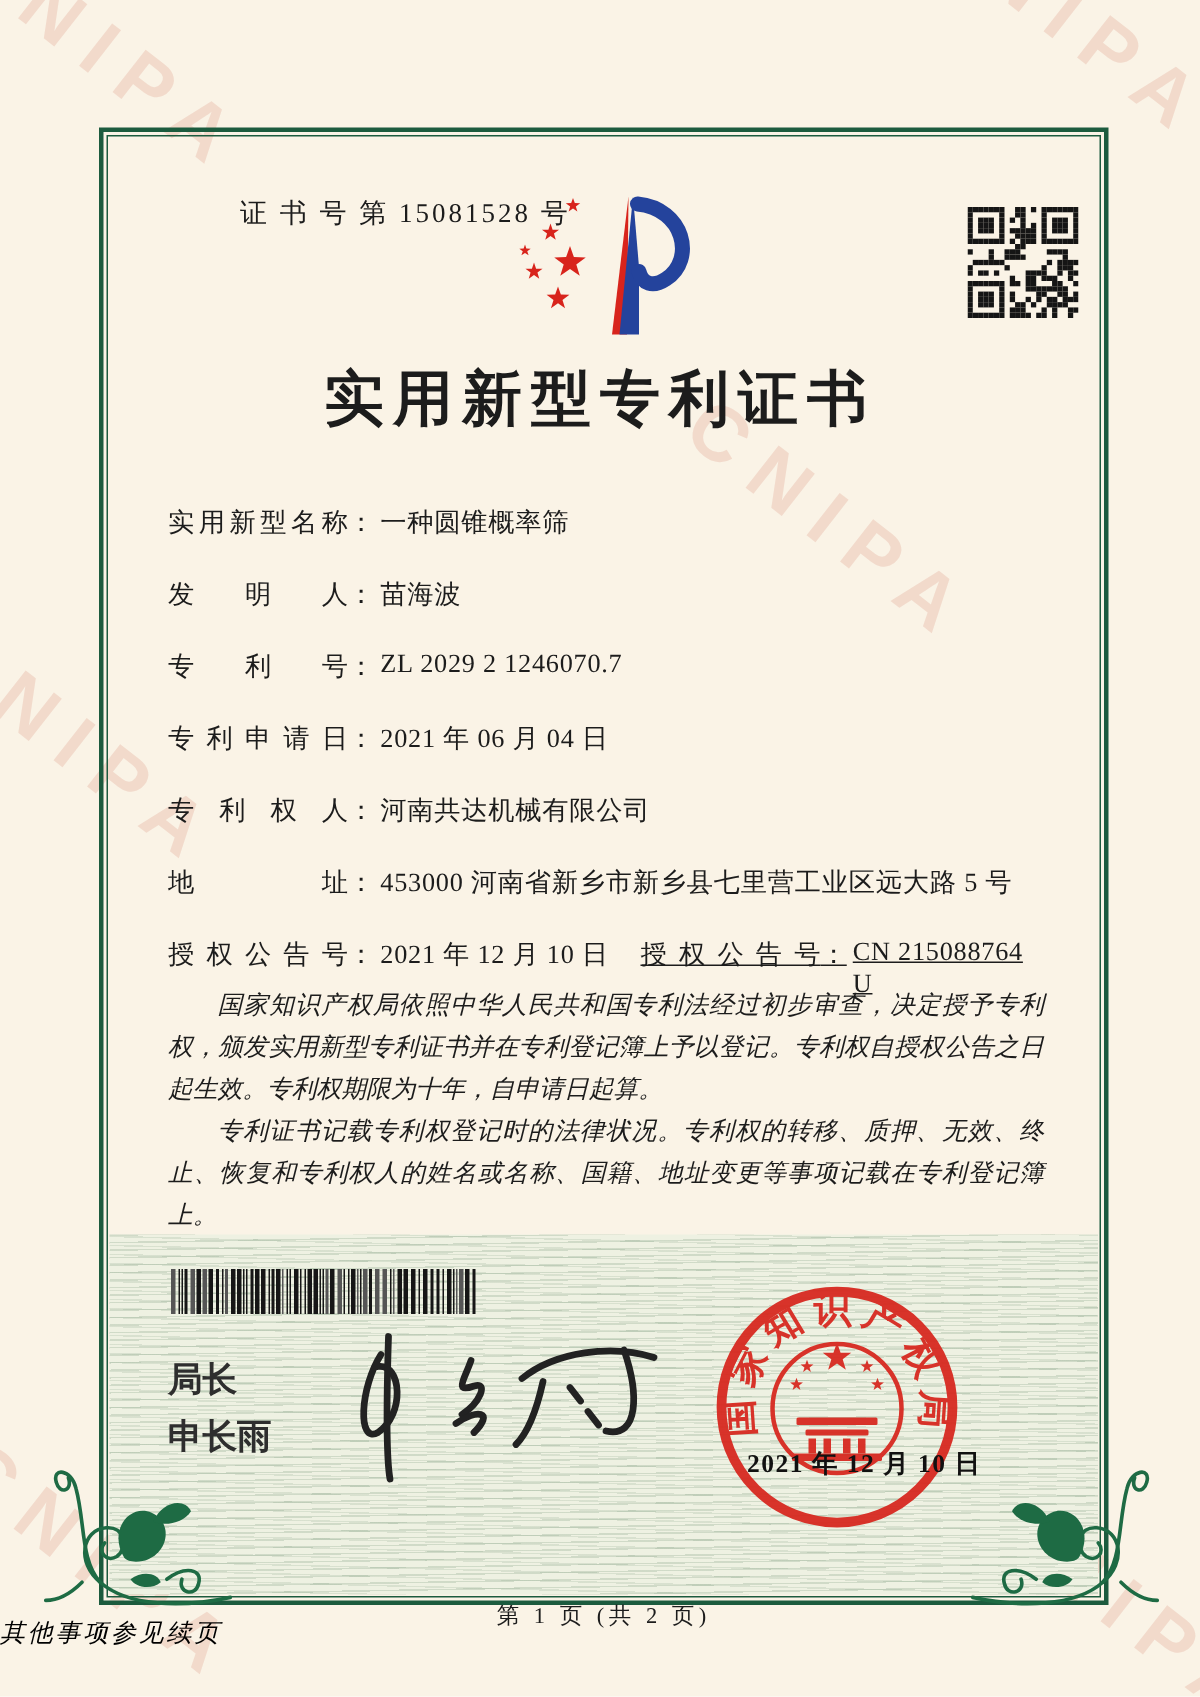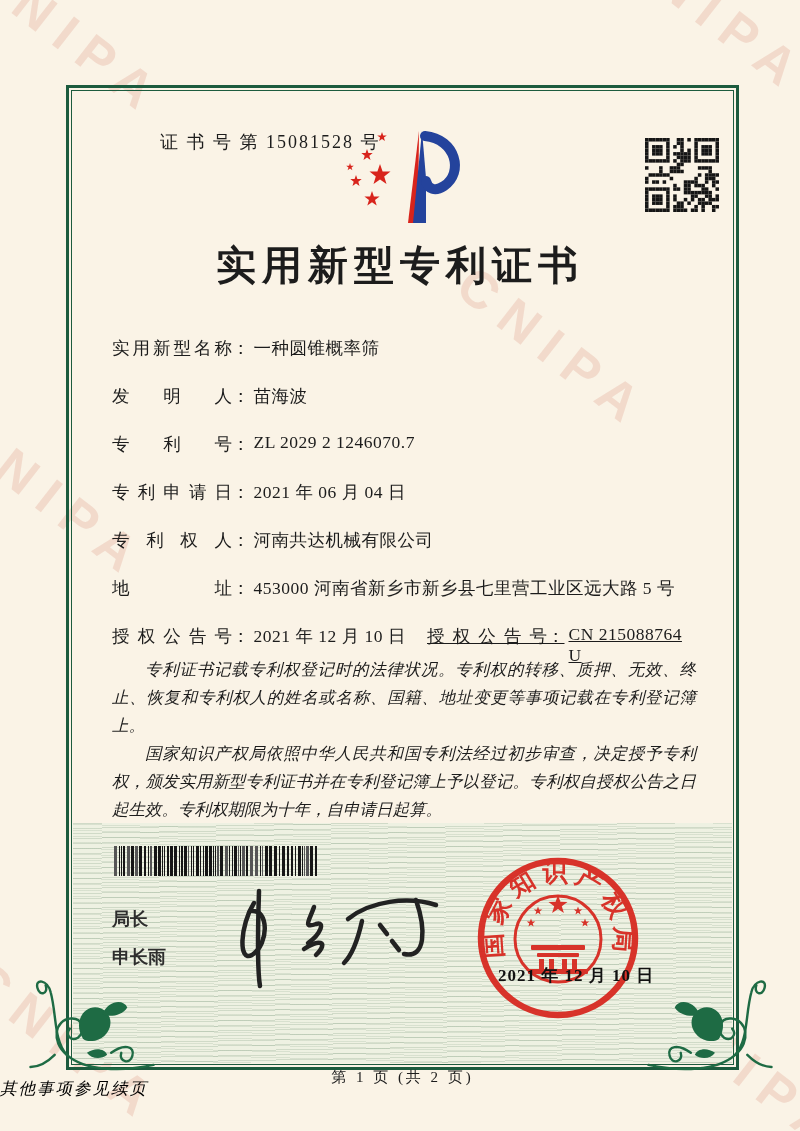--- a/index.html
+++ b/index.html
@@ -59,21 +59,21 @@
     position:absolute; left:112px; top:656px; width:584px; z-index:5;
     font-size:16.5px; line-height:28px; text-align:justify; font-style:italic;
   }
   #paras p{ margin:0; text-indent:2em; }
   
   #barcode{ position:absolute; left:112px; top:846px; z-index:5; }
   
   #signer{
     position:absolute; left:112px; top:900px; z-index:5;
     font-family:"Liberation Sans","DejaVu Sans",sans-serif;
-    font-size:18px; font-weight:bold; color:#2e2e2e; line-height:38px;
+    font-size:23px; font-weight:bold; color:#2e2e2e; line-height:38px;
   }
   #signature-svg{ position:absolute; left:212px; top:882px; z-index:5; }
   
   #seal{ position:absolute; left:473px; top:853px; z-index:6; opacity:.94; }
   #seal-date{
     position:absolute; left:498px; top:964px; z-index:7;
     font-size:17px; font-weight:bold; letter-spacing:1px; color:#111;
   }
   
   #page-info{
@@ -390,22 +390,22 @@
       </span>
       <span class="grant-group2">
         <span class="flabel">授权公告号</span>
           <span class="colon">：</span>
         <span class="fvalue">CN 215088764 U</span>
       </span>
     </div>
   </div>
 
   <div id="paras">
+    <p>国家知识产权局依照中华人民共和国专利法经过初步审查，决定授予专利权，颁发实用新型专利证书并在专利登记簿上予以登记。专利权自授权公告之日起生效。专利权期限为十年，自申请日起算。</p>
     <p>专利证书记载专利权登记时的法律状况。专利权的转移、质押、无效、终止、恢复和专利权人的姓名或名称、国籍、地址变更等事项记载在专利登记簿上。</p>
-    <p>国家知识产权局依照中华人民共和国专利法经过初步审查，决定授予专利权，颁发实用新型专利证书并在专利登记簿上予以登记。专利权自授权公告之日起生效。专利权期限为十年，自申请日起算。</p>
   </div>
 
   <svg id="barcode" width="210" height="30" viewBox="0 0 210 30">
       <rect x="2" y="0" width="3" height="30" fill="#555"></rect>
       <rect x="7" y="0" width="1" height="30" fill="#161616"></rect>
       <rect x="9" y="0" width="1" height="30" fill="#161616"></rect>
       <rect x="11" y="0" width="2" height="30" fill="#161616"></rect>
       <rect x="15" y="0" width="3" height="30" fill="#555"></rect>
       <rect x="19" y="0" width="3" height="30" fill="#161616"></rect>
       <rect x="23" y="0" width="3" height="30" fill="#555"></rect>

